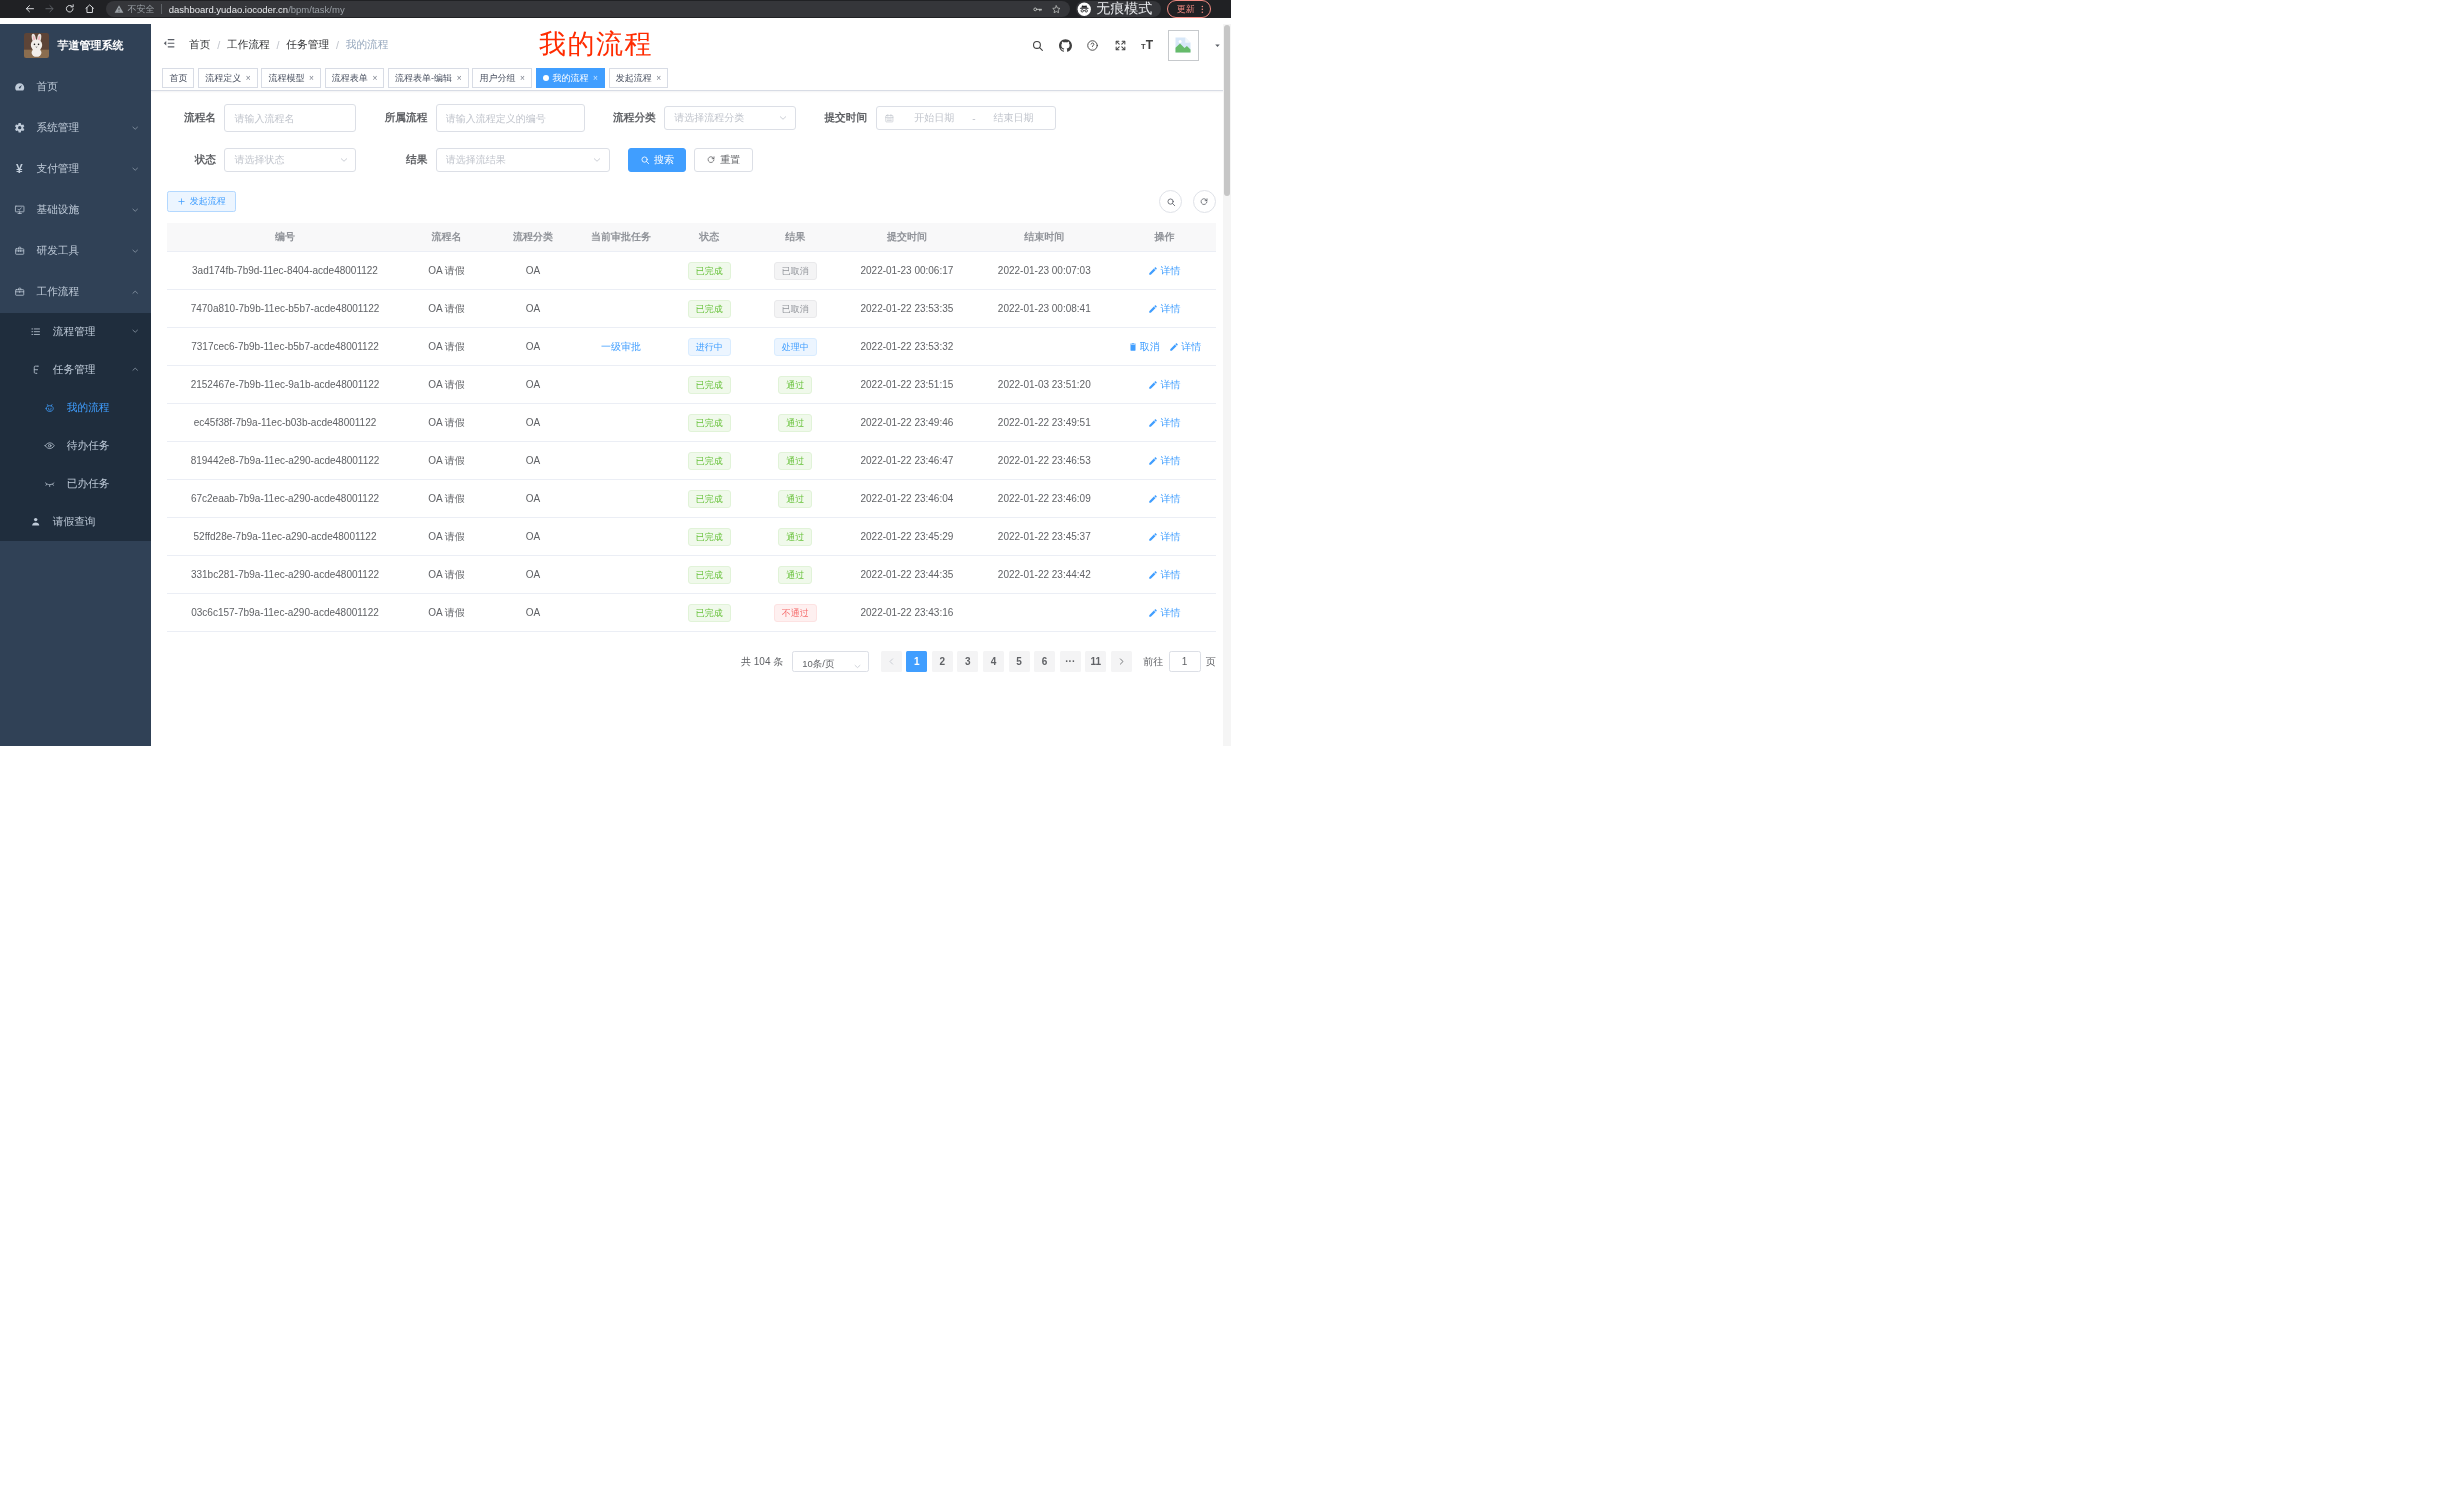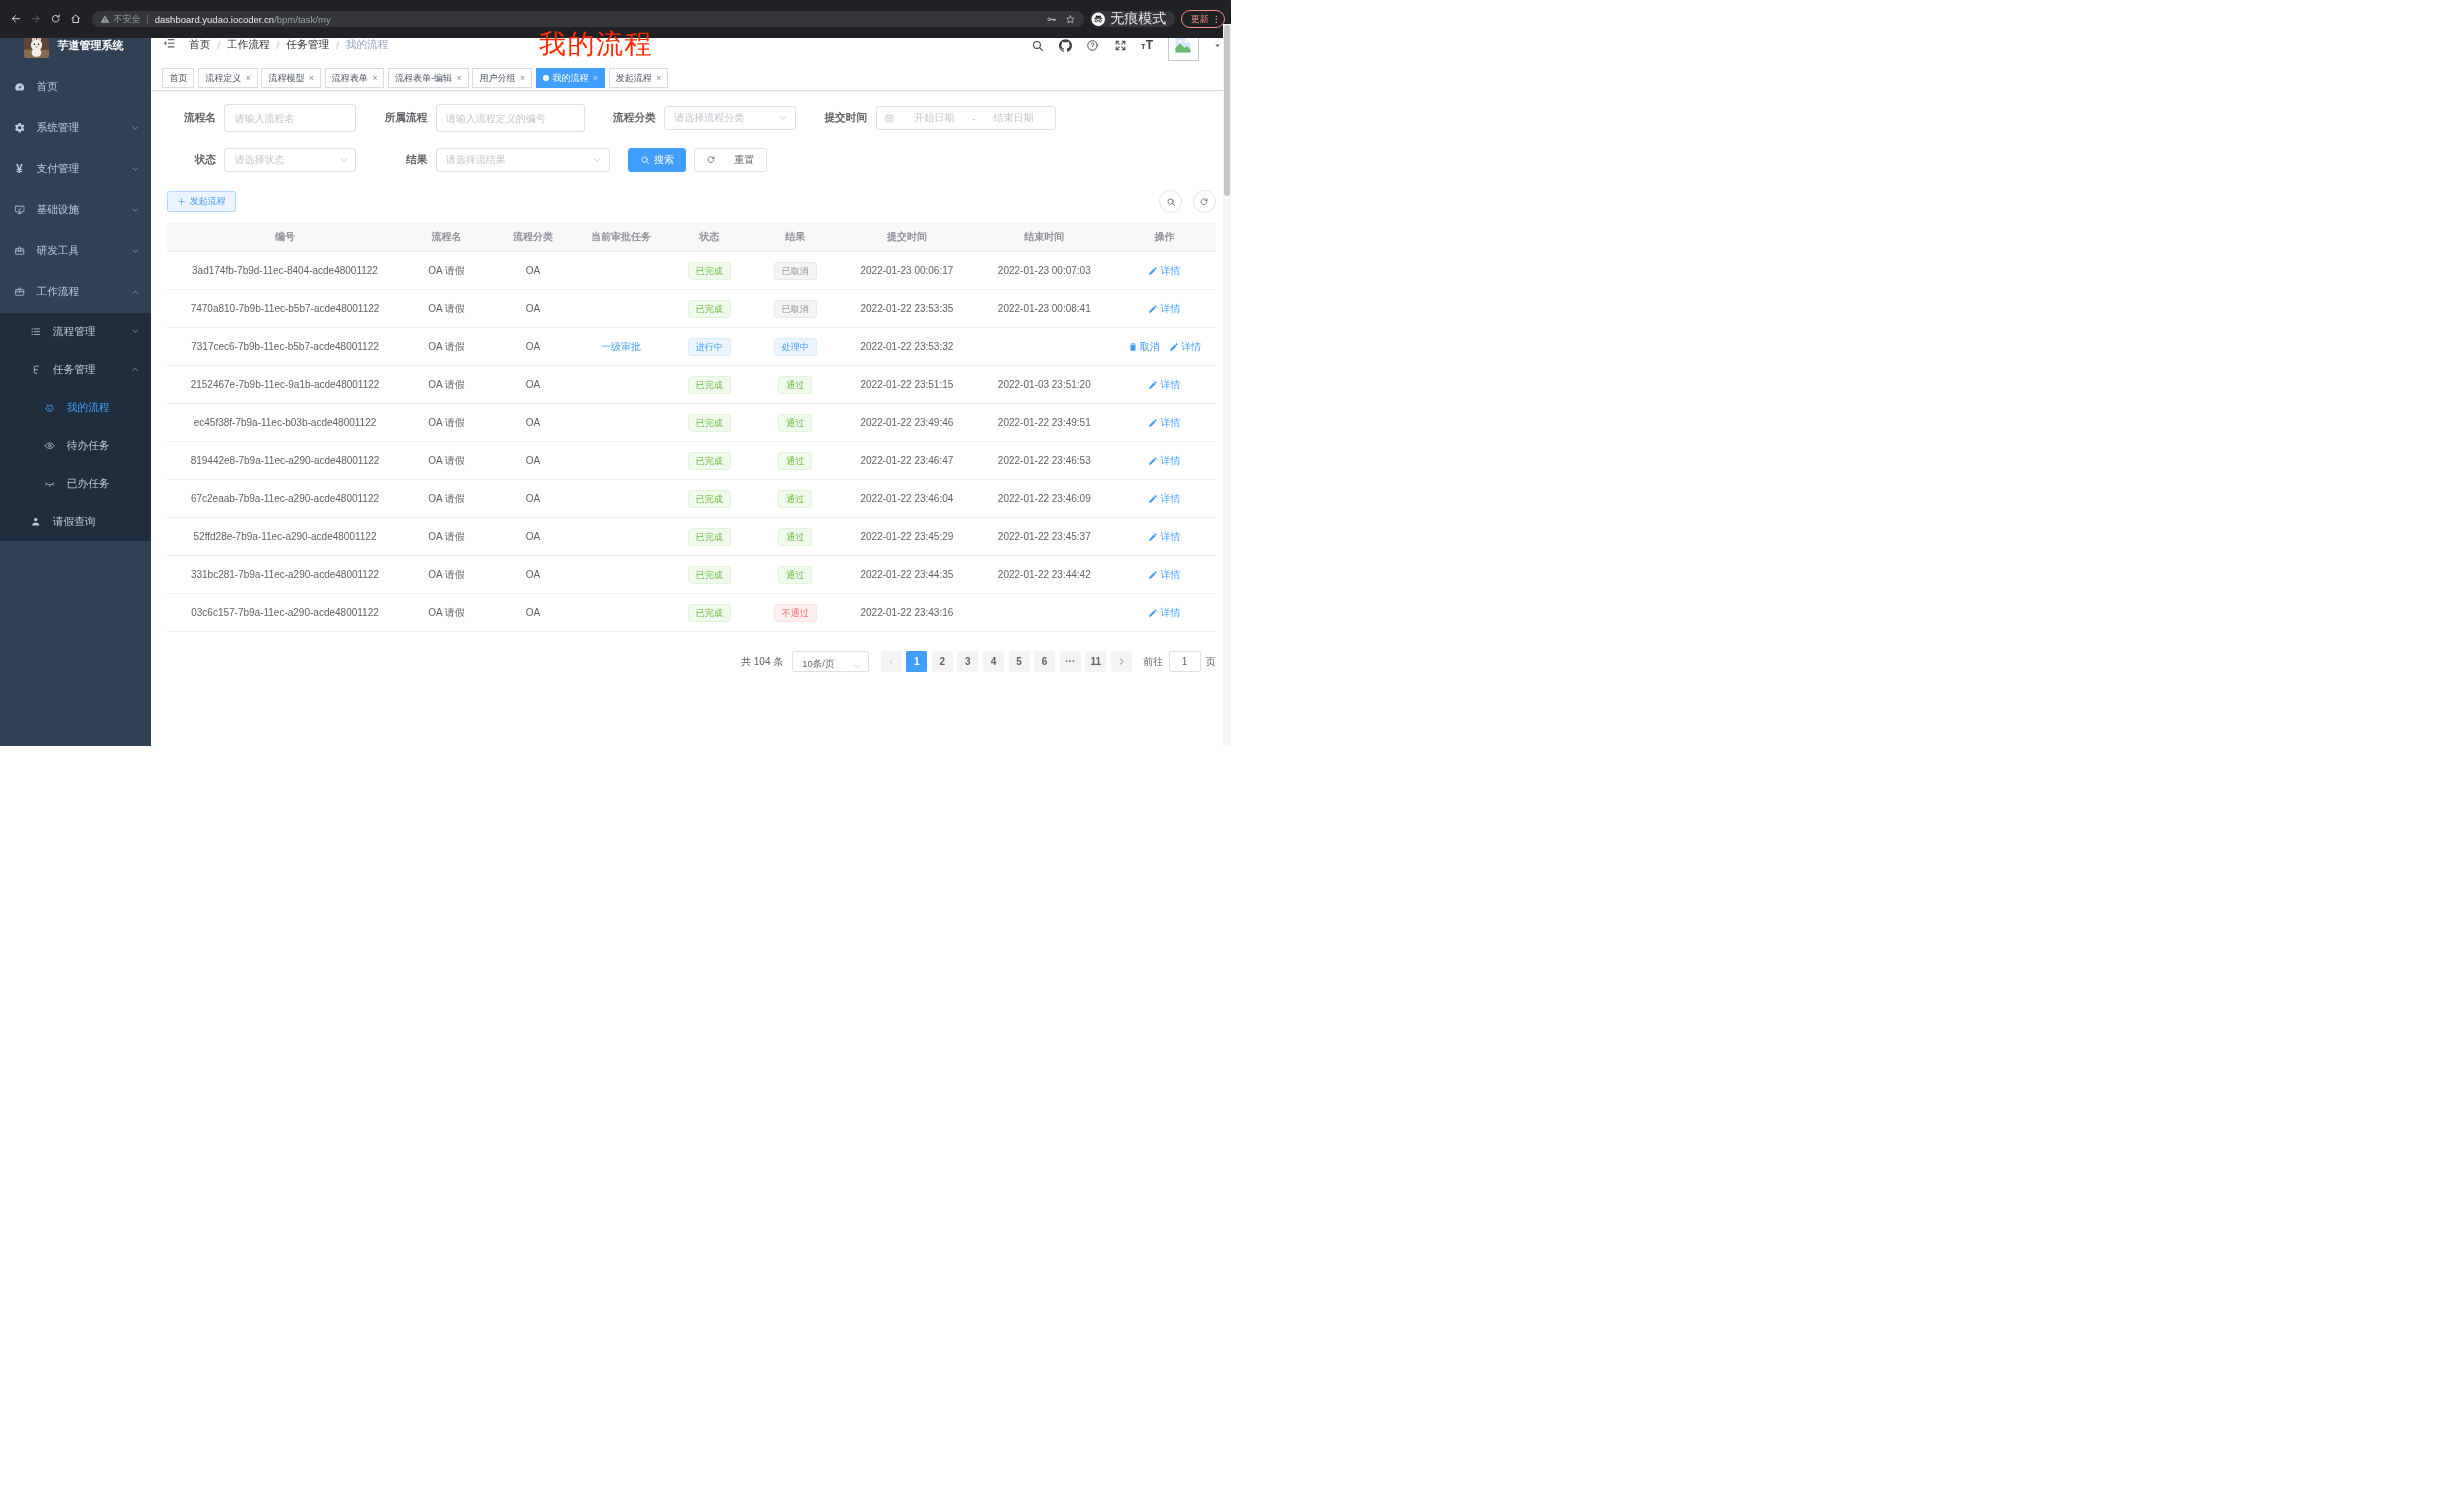--- a/index.html
+++ b/index.html
@@ -3,22 +3,22 @@
 <meta charset="utf-8">
 <style>
   html,body{margin:0;padding:0;}
   body{width:1231px;height:746px;position:relative;overflow:hidden;
        font-family:"Liberation Sans","DejaVu Sans",sans-serif;background:#fff;}
   svg{display:block}
   .icn{display:inline-flex;align-items:center;justify-content:center}
   .icn svg{width:100%;height:100%}
 
   
-  .browser{position:absolute;top:0;left:0;right:0;height:38px;background:#202124;
-           display:flex;align-items:center;padding:0 6px;z-index:90;box-sizing:border-box}
+  .browser{position:absolute;top:0;left:0;right:0;height:18px;background:#202124;
+           display:flex;align-items:center;padding:0 20px;z-index:90;box-sizing:border-box}
   .nav-btn{width:20px;height:20px;display:flex;align-items:center;justify-content:center;
            color:#dfe1e5;flex:0 0 auto;cursor:pointer}
   .nav-btn .icn{width:11.4px;height:11.4px}
   .nav-btn.disabled{color:#5f6368}
   .omnibox{flex:1;height:16.7px;background:#35363a;border-radius:8.4px;display:flex;
            align-items:center;padding:0 7.6px;margin:0 6px;min-width:0}
   .omni-warn{width:10px;height:10px;color:#9aa0a6}
   .omni-sec{color:#9aa0a6;font-size:9px;margin-left:3.8px;white-space:nowrap}
   .omni-div{width:0.8px;height:10px;background:#5f6368;margin:0 6.8px;flex:0 0 auto}
   .url{font-size:9.5px;color:#e8eaed;white-space:nowrap;overflow:hidden}
@@ -95,21 +95,21 @@
   .sel .icn{width:10px;height:10px;color:#c0c4cc}
   .dates{width:180px;height:24px;border:0.8px solid #dcdfe6;border-radius:3px;display:flex;
          align-items:center;padding:0 7.6px;font-size:10px;color:#c0c4cc;box-sizing:border-box;cursor:pointer}
   .dates .icn{width:10.7px;height:10.7px;margin-right:6px;color:#c0c4cc}
   .dates .d-ph{flex:1;text-align:center;white-space:nowrap}
   .dates .d-sep{margin:0 4.6px;color:#c0c4cc}
   .btn-primary{height:24px;background:#409eff;color:#fff;border:0.8px solid #409eff;border-radius:3px;
                padding:0 11.4px;font-size:10px;display:inline-flex;align-items:center;gap:3.8px;
                margin-left:18px;cursor:pointer;font-family:inherit}
   .btn-plain{height:24px;background:#fff;border:0.8px solid #dcdfe6;color:#606266;border-radius:3px;
-             padding:0 11.4px;font-size:10px;display:inline-flex;align-items:center;gap:18px;
+             padding:0 11.4px;font-size:10px;display:inline-flex;align-items:center;gap:4px;
              margin-left:7.6px;cursor:pointer;font-family:inherit}
   .btn-primary .icn,.btn-plain .icn{width:10px;height:10px}
   .toolbar-row{display:flex;align-items:center;margin:10.7px 0 10px}
   .btn-create{height:21px;background:#ecf5ff;border:0.8px solid #b3d8ff;color:#409eff;border-radius:2.3px;
               padding:0 9px;font-size:9px;display:inline-flex;align-items:center;gap:3.8px;cursor:pointer;font-family:inherit}
   .btn-create .icn{width:9px;height:9px}
   .circle-btn{width:21px;height:21px;border-radius:50%;border:0.8px solid #dfe2e8;background:#fff;
               display:flex;align-items:center;justify-content:center;color:#5a5e66;cursor:pointer}
   .circle-btn .icn{width:10px;height:10px}
   .circle-btn+.circle-btn{margin-left:10.7px}

